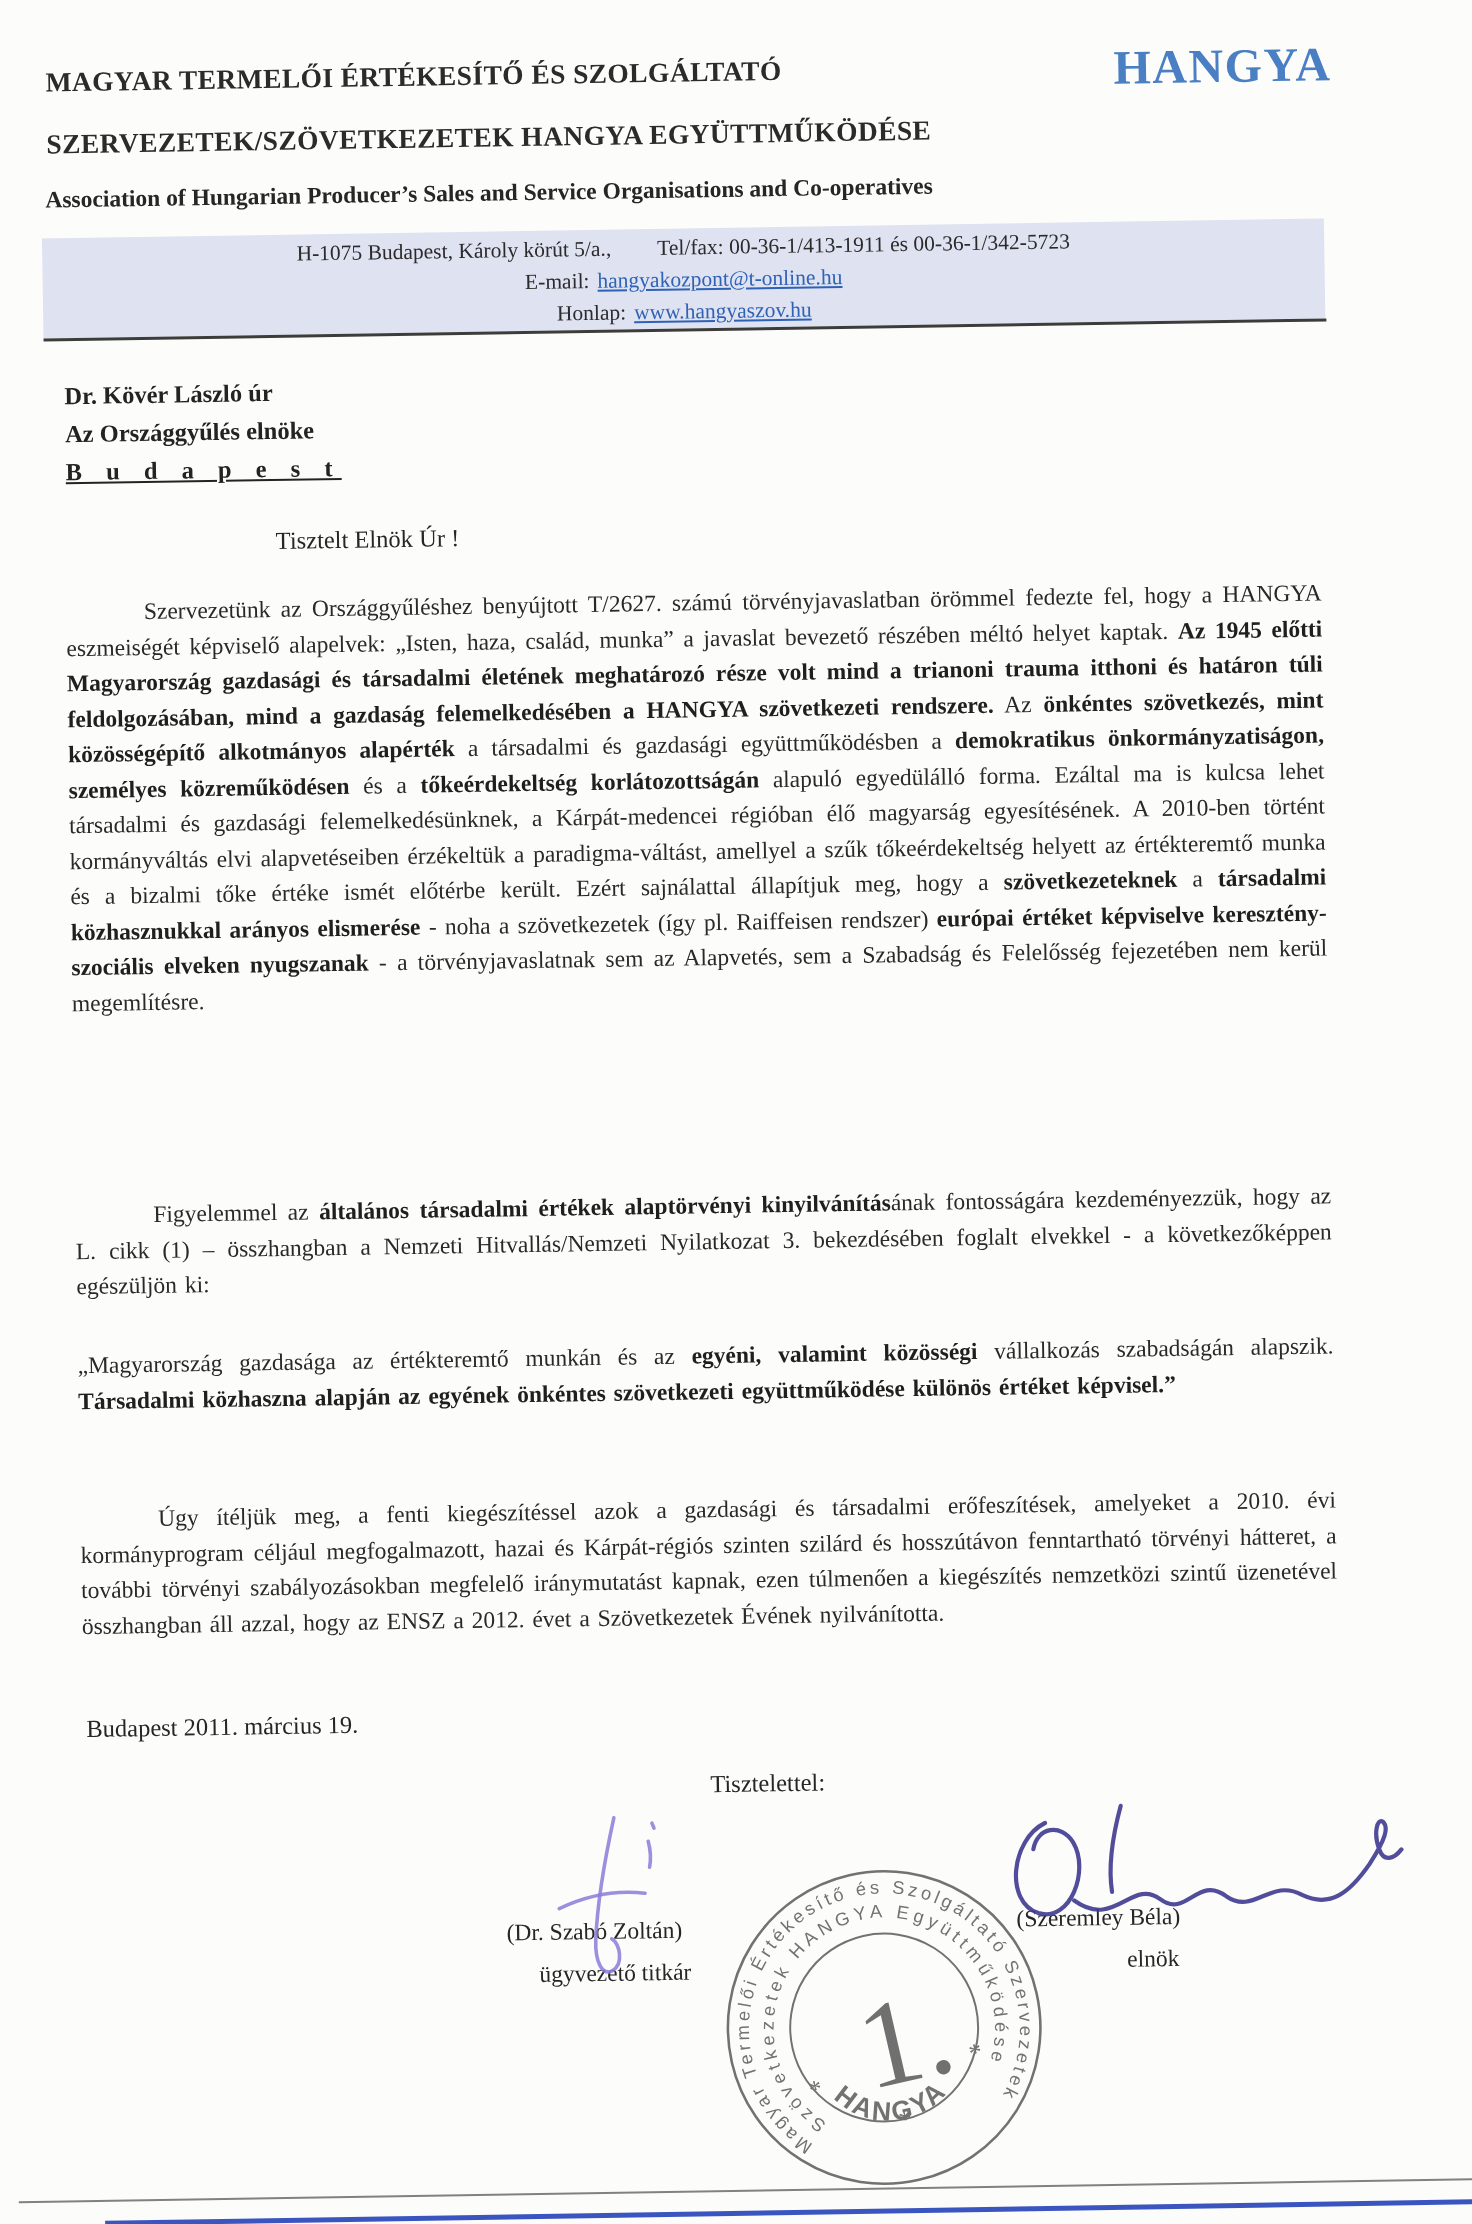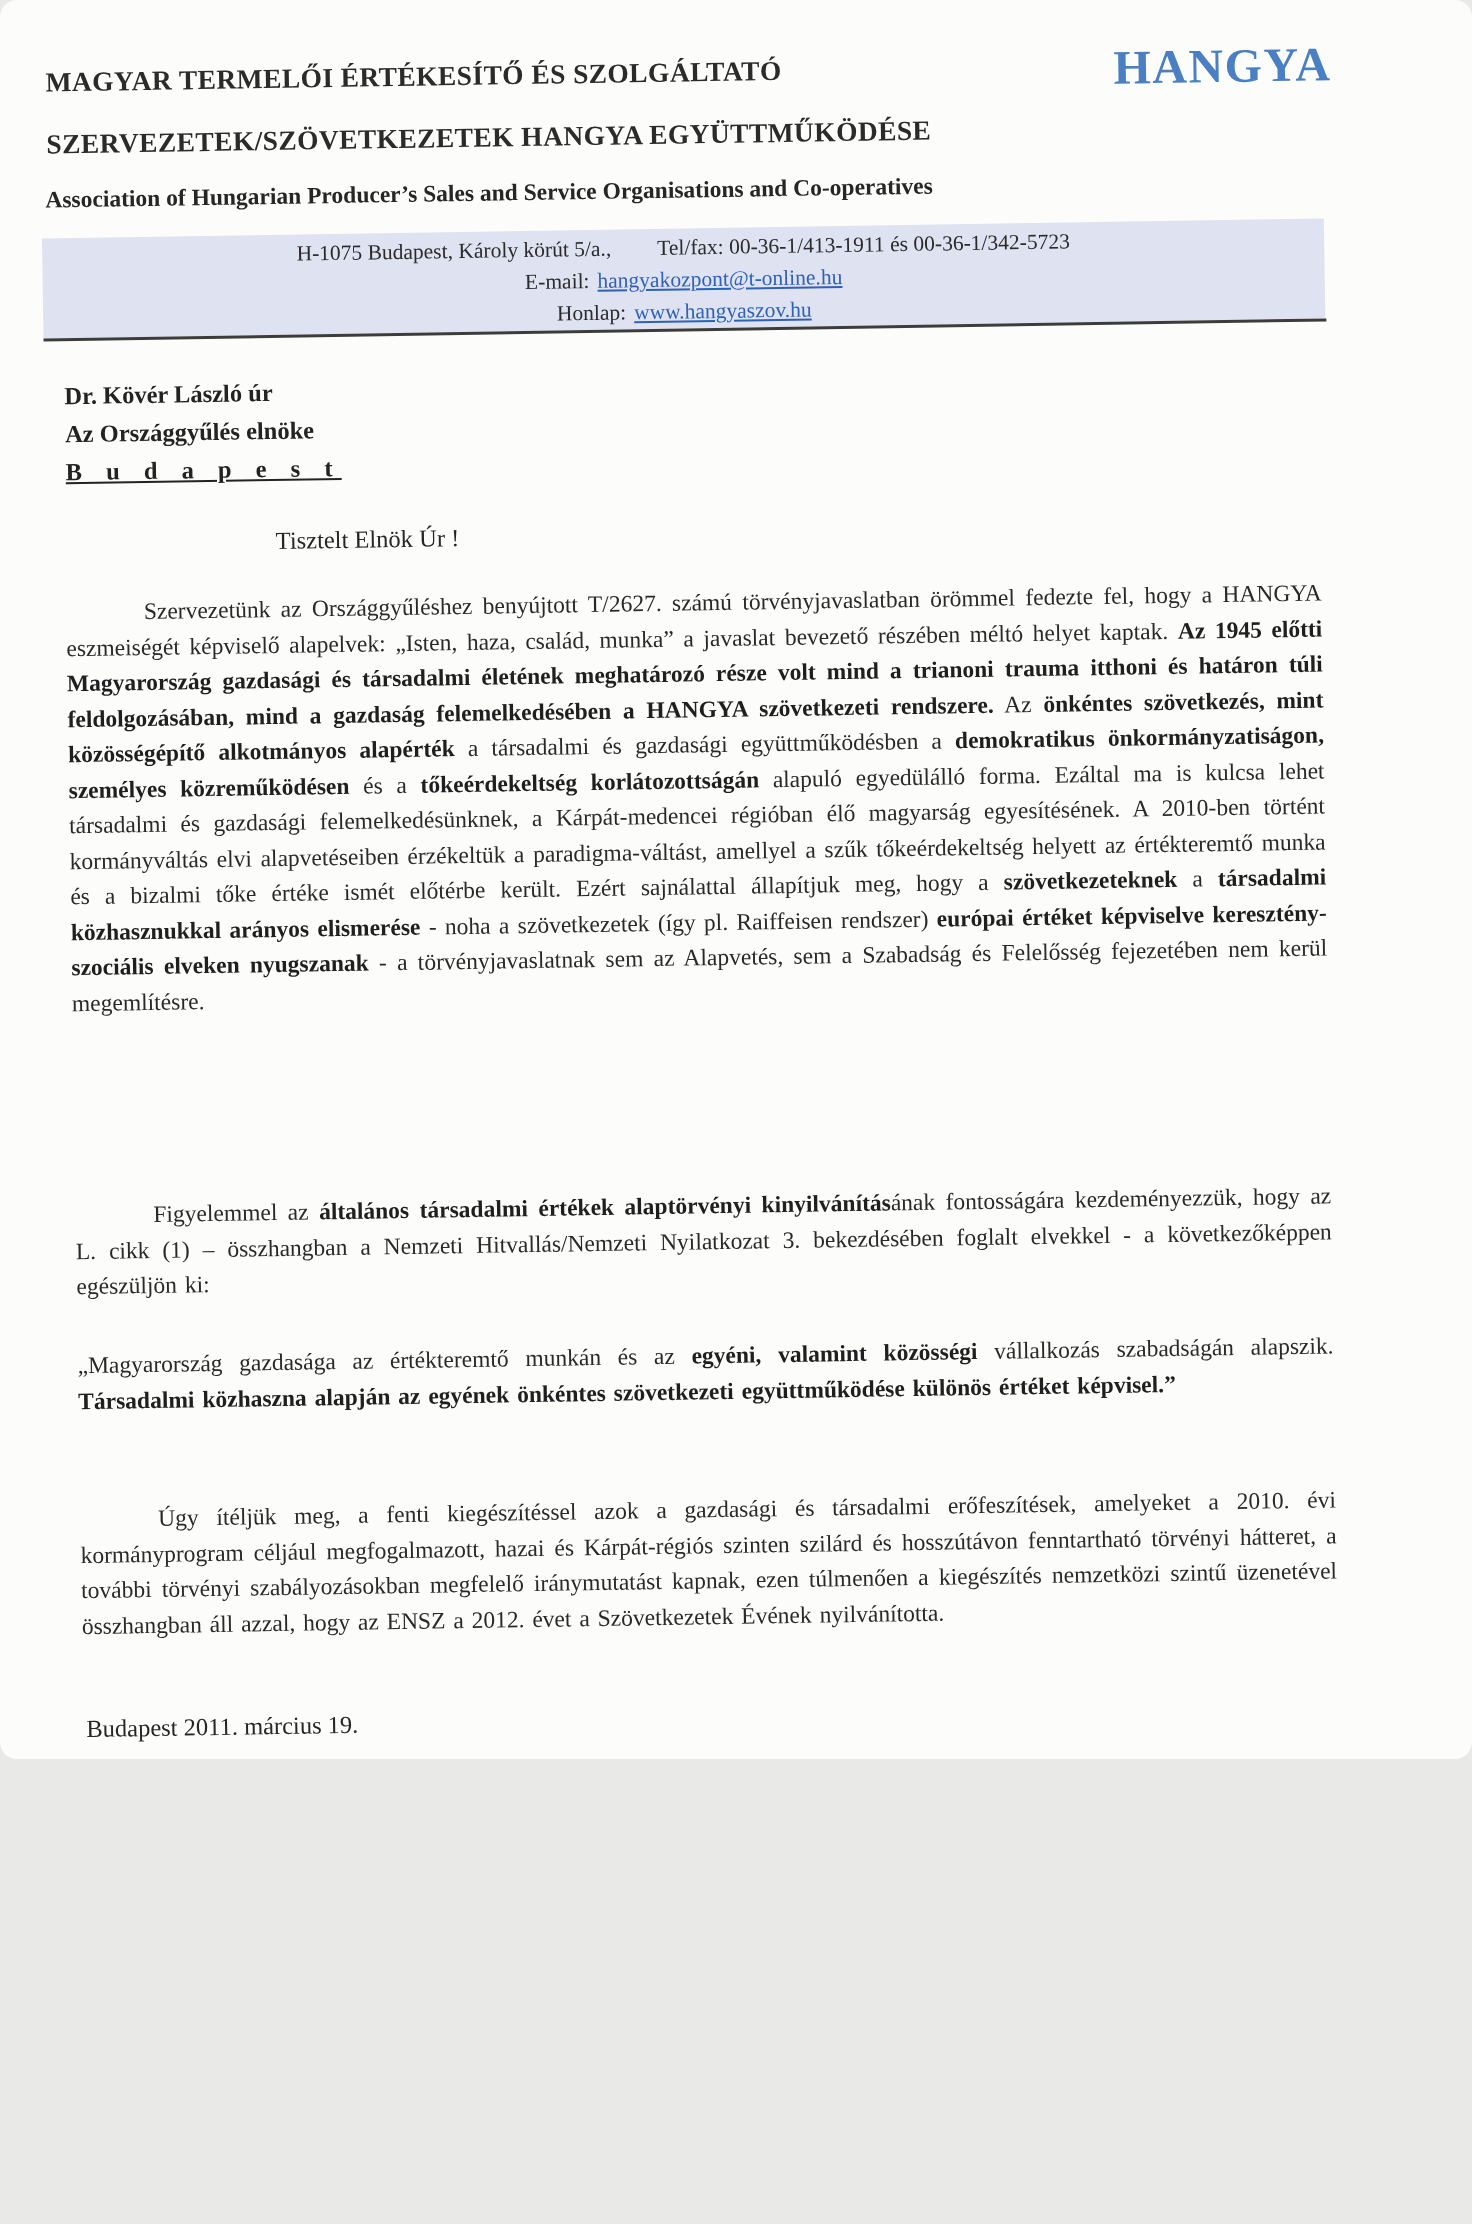--- a/index.html
+++ b/index.html
@@ -1,19 +1,19 @@
 <!DOCTYPE html>
 <html><head>
 <meta charset="utf-8">
 <style>
   html,body{margin:0;padding:0;background:#e9e9e7;}
   .page{
-    position:relative;width:1472px;height:1759px;margin:0 auto;
+    position:relative;width:1472px;height:2224px;margin:0 auto;
     background:#fcfcfa;overflow:hidden;
-    font-family:"Liberation Serif","DejaVu Serif",serif;color:#262626;border-radius:17px;
+    font-family:"Liberation Serif","DejaVu Serif",serif;color:#262626;
   }
   .content{position:absolute;left:0;top:0;width:1472px;height:2224px;
     transform:rotate(-0.9deg);transform-origin:720px 1000px;}
   
   .h-org{position:absolute;left:60px;font-weight:bold;font-size:27.5px;
     letter-spacing:.4px;color:#2b2b29;white-space:nowrap;}
   .h-org.l1{top:56px;}
   .h-org.l2{top:118px;}
   .logo{position:absolute;left:1128px;top:46px;font-size:48px;font-weight:bold;
     color:#4a7fc4;letter-spacing:1.5px;}
@@ -43,21 +43,21 @@
   .b{font-weight:bold;color:#1f1f1f;}
   .p1{top:585px;} .p2{top:1188px;} .p3{top:1338px;} .p4{top:1492px;}
   .date-line{position:absolute;left:75px;top:1705px;font-size:24.5px;}
   .closing{position:absolute;left:698px;top:1770px;font-size:24.5px;}
   
   .sig-name{position:absolute;font-size:23.5px;white-space:nowrap;}
   .sig-name.left{left:492px;top:1916px;}
   .sig-name.right{left:1002px;top:1910px;}
   .sig-title{position:absolute;font-size:23.5px;white-space:nowrap;}
   .sig-title.left{left:524px;top:1958px;}
-  .sig-title.right{left:1112px;top:1860px;}
+  .sig-title.right{left:1112px;top:1952px;}
   .sig-svg{position:absolute;}
   .sig-svg.left{left:505px;top:1808px;width:200px;height:176px;}
   .sig-svg.right{left:980px;top:1808px;width:460px;height:156px;}
   .sig-svg.left path{stroke:#8a7cd8;stroke-width:3.6;fill:none;stroke-linecap:round;opacity:.85;}
   .sig-svg.right path{stroke:#3f3a8f;stroke-width:4.2;fill:none;stroke-linecap:round;opacity:.9;}
   
   .stamp{position:absolute;left:690px;top:1852px;width:356px;height:356px;opacity:.78;}
   .stamp circle{fill:none;stroke:#4c4c4c;}
   .ring-outer{stroke-width:2.6;}
   .ring-inner{stroke-width:2;}

